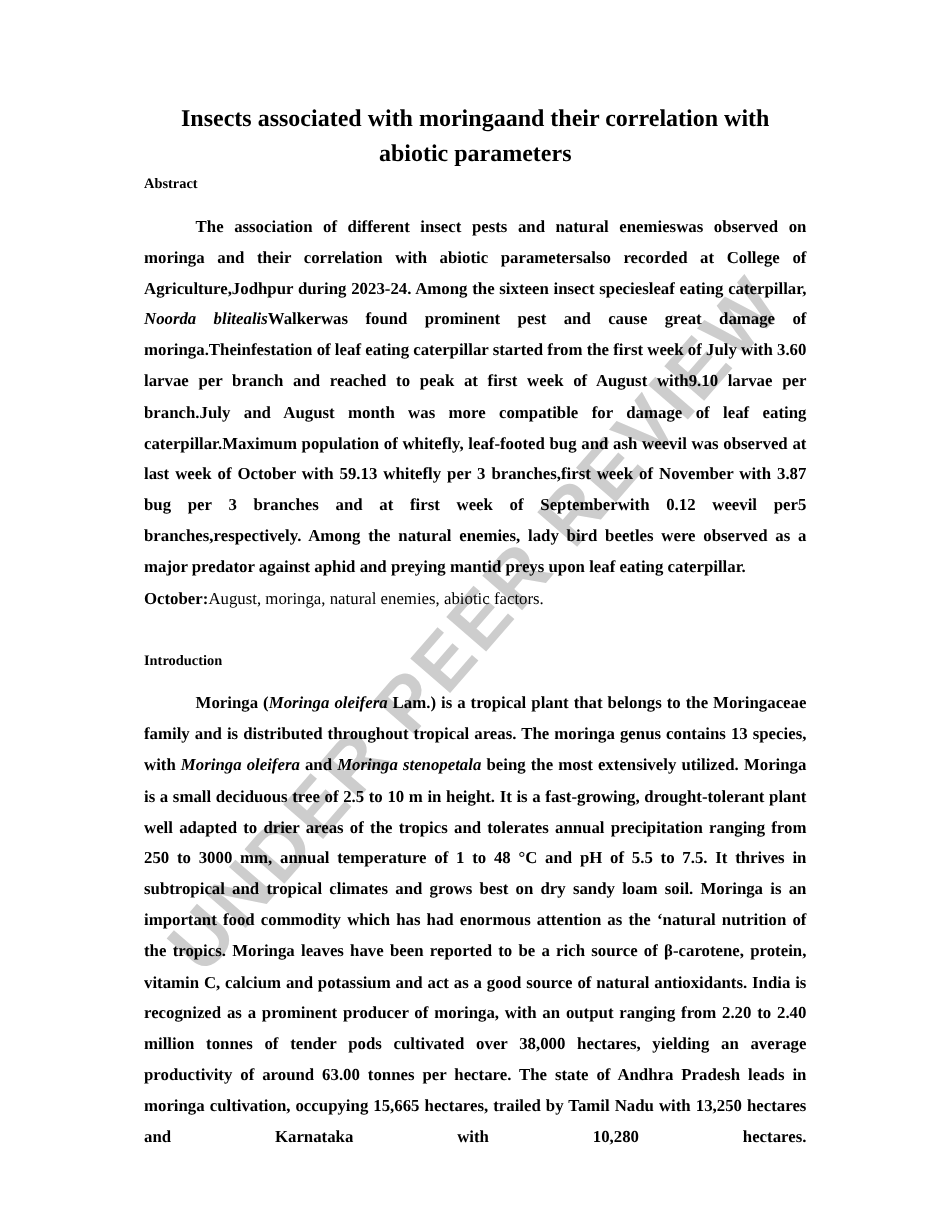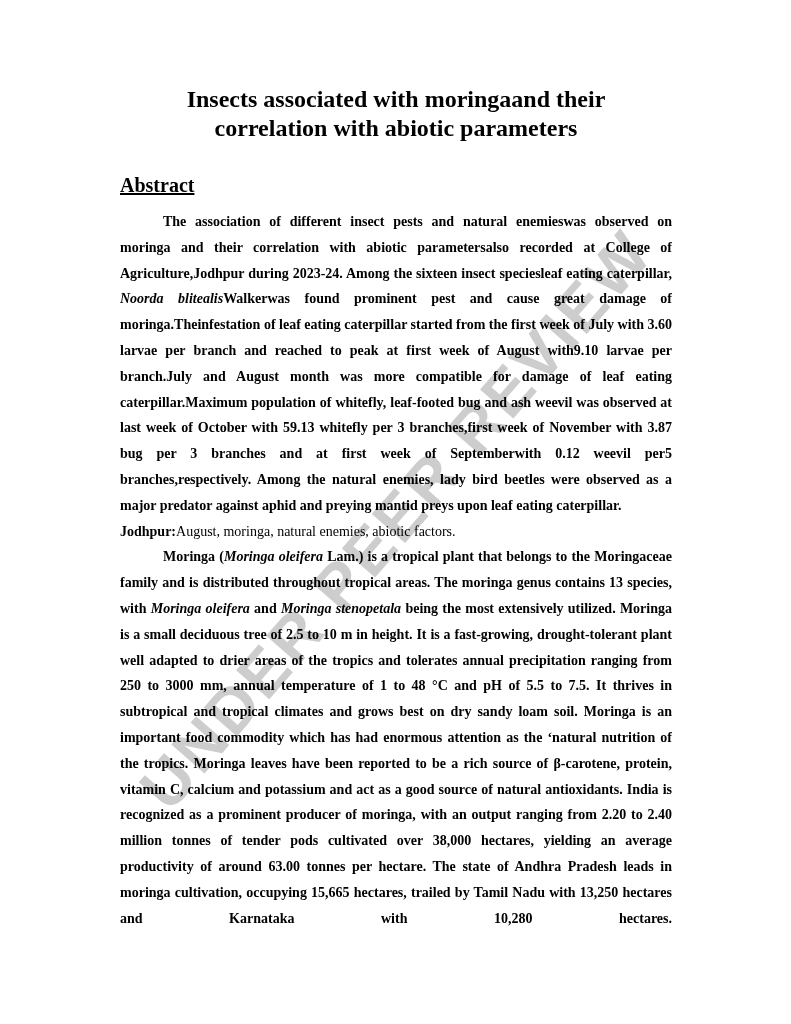--- a/index.html
+++ b/index.html
@@ -31,33 +31,31 @@
     letter-spacing: 3px;
     color: #bdbdbd;
     opacity: 0.75;
     white-space: nowrap;
     z-index: 0;
     pointer-events: none;
     user-select: none;
   }
   .content { position: relative; z-index: 1; }
   .title {
-    font-size: 24px;
+    font-size: 20px;
     font-weight: bold;
     text-align: center;
     line-height: 29px;
-    margin-bottom: 32px;
     padding: 0 30px;
   }
   .section-heading {
-    font-size: 20px;
+    font-size: 12px;
     font-weight: bold;
     line-height: 20px;
     margin-bottom: 14px;
-    text-decoration: underline;
   }
   .body-para {
     font-size: 14px;
     line-height: 25.8px;
     text-align: justify;
   }
   .indent { text-indent: 43px; font-weight: bold; }
   .keywords { text-align: left; }
   .intro-heading { margin-top: 28px; }
   .last-justify { text-align-last: justify; }
@@ -70,19 +68,20 @@
   <div class="watermark">UNDER PEER REVIEW</div>
 
   <div class="content">
 
     <h1 class="title">Insects associated with moringaand their correlation with abiotic parameters</h1>
 
     <h2 class="section-heading">Abstract</h2>
 
     <p class="body-para indent"><span>The association of different insect pests and natural enemieswas observed on moringa and their correlation with abiotic parametersalso recorded at College of Agriculture,Jodhpur during 2023-24. Among the sixteen insect speciesleaf eating caterpillar, </span><span style="font-style: italic;">Noorda blitealis</span><span>Walkerwas found prominent pest and cause great damage of moringa.Theinfestation of leaf eating caterpillar started from the first week of July with 3.60 larvae per branch and reached to peak at first week of August with9.10 larvae per branch.July and August month was more compatible for damage of leaf eating caterpillar.Maximum population of whitefly, leaf-footed bug and ash weevil was observed at last week of October with 59.13 whitefly per 3 branches,first week of November with 3.87 bug per 3 branches and at first week of Septemberwith 0.12 weevil per5 branches,respectively. Among the natural enemies, lady bird beetles were observed as a major predator against aphid and preying mantid preys upon leaf eating caterpillar.</span></p>
 
-    <p class="body-para keywords"><span style="font-weight: bold;">Jodhpur:</span><span>August, moringa, natural enemies, abiotic factors.</span></p>
+    <p class="body-para keywords"><span style="font-weight: bold;">October:</span><span>August, moringa, natural enemies, abiotic factors.</span></p>
 
+    <h2 class="section-heading intro-heading">Introduction</h2>
 
     <p class="body-para indent last-justify"><span>Moringa (</span><span style="font-style: italic;">Moringa oleifera</span><span> Lam.) is a tropical plant that belongs to the Moringaceae family and is distributed throughout tropical areas. The moringa genus contains 13 species, with </span><span style="font-style: italic;">Moringa oleifera</span><span> and </span><span style="font-style: italic;">Moringa stenopetala</span><span> being the most extensively utilized. Moringa is a small deciduous tree of 2.5 to 10 m in height. It is a fast-growing, drought-tolerant plant well adapted to drier areas of the tropics and tolerates annual precipitation ranging from 250 to 3000 mm, annual temperature of 1 to 48 °C and pH of 5.5 to 7.5. It thrives in subtropical and tropical climates and grows best on dry sandy loam soil. Moringa is an important food commodity which has had enormous attention as the ‘natural nutrition of the tropics. Moringa leaves have been reported to be a rich source of β-carotene, protein, vitamin C, calcium and potassium and act as a good source of natural antioxidants. India is recognized as a prominent producer of moringa, with an output ranging from 2.20 to 2.40 million tonnes of tender pods cultivated over 38,000 hectares, yielding an average productivity of around 63.00 tonnes per hectare. The state of Andhra Pradesh leads in moringa cultivation, occupying 15,665 hectares, trailed by Tamil Nadu with 13,250 hectares and Karnataka with 10,280 hectares.</span></p>
 
   </div>
 </div>
 
 </body></html>

